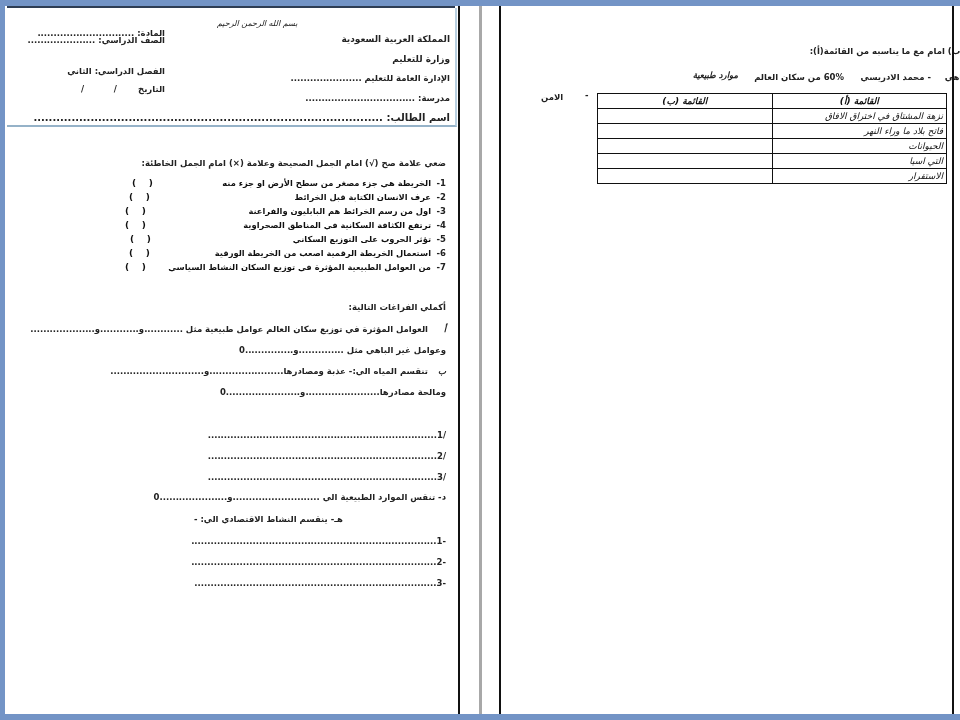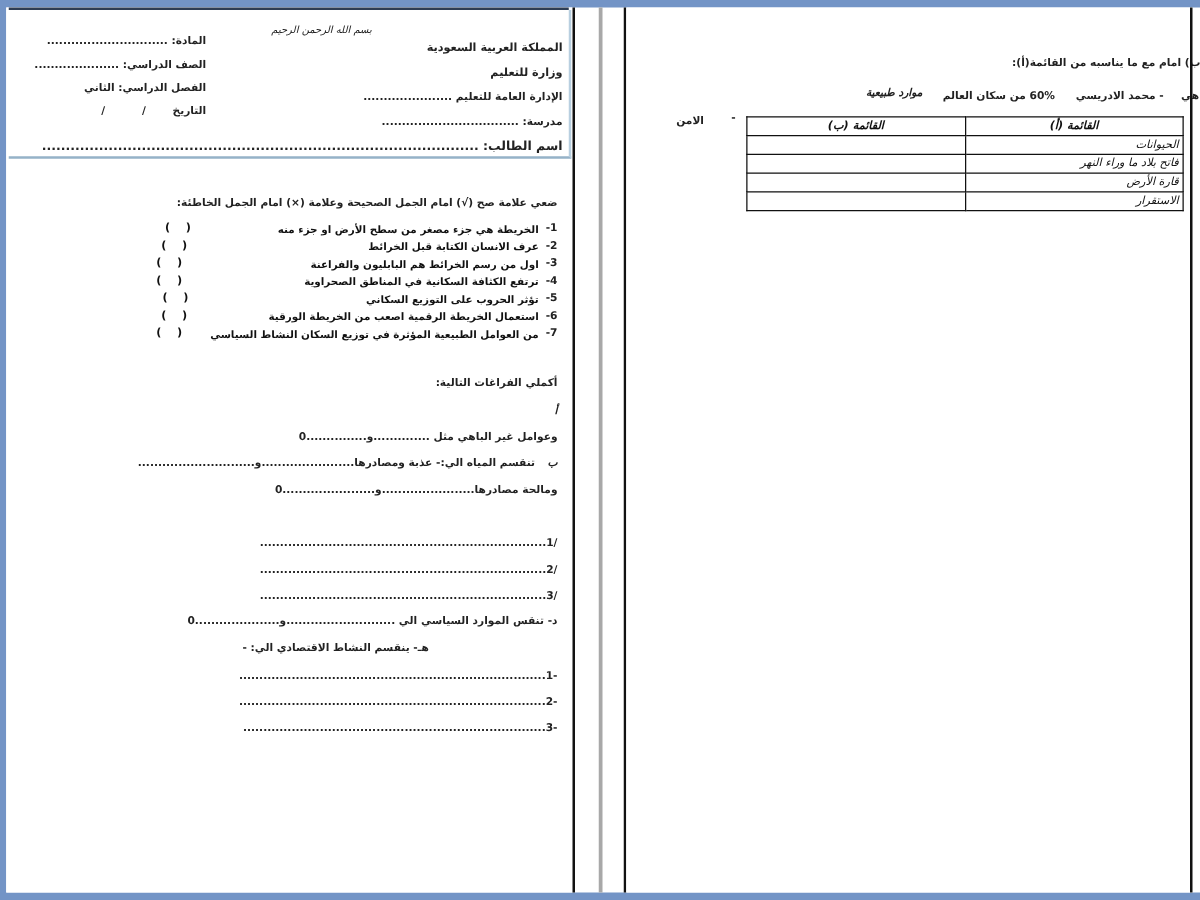--- a/index.html
+++ b/index.html
@@ -45,21 +45,21 @@
   </div>
 
   <span class="t basmala" style="left:212px; top:13px;">بسم الله الرحمن الرحيم</span>
   <span class="t" style="right:8px; top:28px; font-size:9px;">المملكة العربية السعودية</span>
   <span class="t" style="right:8px; top:48px; font-size:9px;">وزارة للتعليم</span>
   <span class="t" style="right:8px; top:67px;">الإدارة العامة للتعليم ......................</span>
   <span class="t" style="right:8px; top:87px;">مدرسة: ..................................</span>
   <span class="t big" style="right:8px; top:106px;">اسم الطالب: ............................................................................................</span>
 
   <span class="t" style="right:293px; top:22px;">المادة: ..............................</span>
-  <span class="t" style="right:293px; top:41px;">الصف الدراسي: .....................</span>
+  <span class="t" style="right:293px; top:29px;">الصف الدراسي: .....................</span>
   <span class="t" style="right:293px; top:60px;">الفصل الدراسي: الثاني</span>
   <span class="t" style="right:293px; top:78px;">التاريخ</span>
   <span class="t ltr" style="left:76px; top:78px; white-space:pre;">/          /</span>
 
   <span class="t" style="right:12px; top:152px;">ضعي علامة صح (√) امام الجمل الصحيحة وعلامة (×) امام الجمل الخاطئة:</span>
 
   <div>
     <div>
       <span class="t" style="right:12px; top:172px;">1-</span>
       <span class="tf-item" style="top:172px;">الخريطة هي جزء مصغر من سطح الأرض او جزء منه</span>
@@ -93,31 +93,32 @@
     <div>
       <span class="t" style="right:12px; top:256px;">7-</span>
       <span class="tf-item" style="top:256px;">من العوامل الطبيعية المؤثرة في توزيع السكان النشاط السياسي</span>
       <span class="paren" style="left:120px; top:256px;">(    )</span>
     </div>
   </div>
 
   <span class="t" style="right:12px; top:296px;">أكملي الفراغات التالية:</span>
 
   <span class="t" style="right:12px; top:318px; font-style:italic;">أ</span>
+  <span class="t" style="right:30px; top:318px;">العوامل المؤثرة في توزيع سكان العالم عوامل طبيعية مثل ............و............و....................</span>
   <span class="t" style="right:12px; top:339px;">وعوامل غير الباهي مثل ..............و...............0</span>
 
   <span class="t" style="right:12px; top:360px; font-style:italic;">ب</span>
   <span class="t" style="right:30px; top:360px;">تنقسم المياه الي:- عذبة ومصادرها.......................و.............................</span>
   <span class="t" style="right:12px; top:381px;">ومالحة مصادرها.......................و.......................0</span>
 
   <span class="t" style="right:12px; top:424px;">/1.......................................................................</span>
   <span class="t" style="right:12px; top:445px;">/2.......................................................................</span>
   <span class="t" style="right:12px; top:466px;">/3.......................................................................</span>
 
-  <span class="t" style="right:12px; top:486px;">د-   تنقس الموارد السياسي الي ...........................و.....................0</span>
+  <span class="t" style="right:12px; top:486px;">د-   تنقس الموارد الطبيعية الي ...........................و.....................0</span>
 
   <span class="t" style="right:115px; top:508px;">هـ- ينقسم النشاط الاقتصادي الي: -</span>
   <span class="t" style="right:12px; top:530px;">-1............................................................................</span>
   <span class="t" style="right:12px; top:551px;">-2............................................................................</span>
   <span class="t" style="right:12px; top:572px;">-3...........................................................................</span>
 </div>
 
 <div class="vline black1"></div>
 <div class="vline gray"></div>
 <div class="vline black2"></div>
@@ -134,29 +135,33 @@
   <span class="t" style="left:40px; top:86px;">الامن</span>
 
   <table class="match">
     <tbody>
         <tr>
       <th>القائمة (ب)</th>
       <th>القائمة (أ)</th>
     </tr>
     <tr>
       <td></td>
-      <td class="a">الحيوانات</td>
+      <td class="a">نزهة المشتاق في اختراق الافاق</td>
     </tr>
     <tr>
       <td></td>
       <td class="a">فاتح بلاد ما وراء النهر</td>
     </tr>
     <tr>
       <td></td>
-      <td class="a">قارة الأرض</td>
+      <td class="a">الحيوانات</td>
+    </tr>
+    <tr>
+      <td></td>
+      <td class="a">التي اسيا</td>
     </tr>
     <tr>
       <td></td>
       <td class="a">الاستقرار</td>
     </tr>
   </tbody>
     </table>
 </div>
 
 <div class="right-edge"></div>

